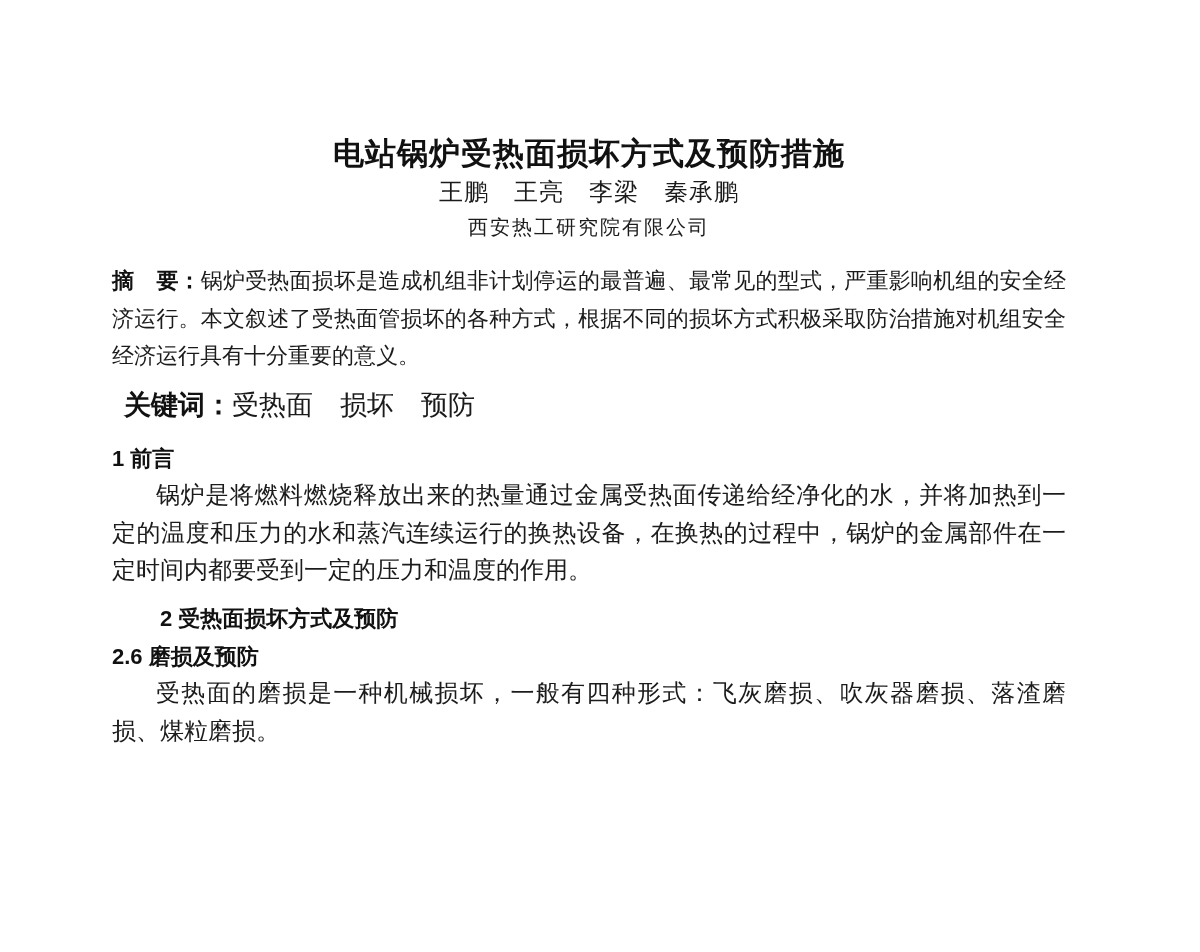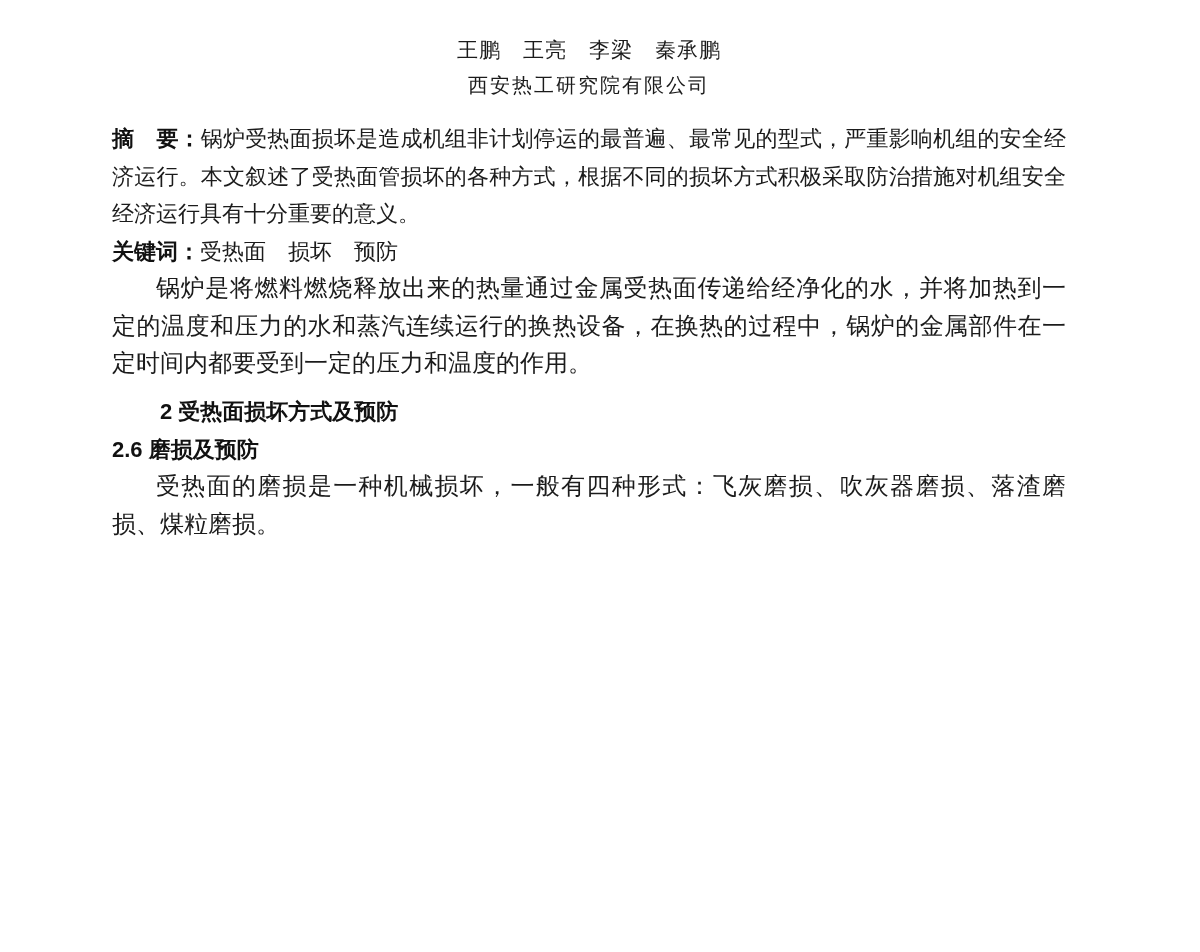--- a/index.html
+++ b/index.html
@@ -25,22 +25,21 @@
     margin: 132px 0 0 0;
     font-family: "Liberation Serif", "DejaVu Serif", serif;
     font-weight: bold;
     font-size: 31px;
     line-height: 44px;
     text-align: center;
     letter-spacing: 1px;
     color: #111111;
   }
   .authors {
-    margin-top: 34px;
-    font-size: 21px;
+    font-size: 24px;
     line-height: 32px;
     text-align: center;
     letter-spacing: 1px;
   }
   .affiliation {
     margin-top: 2px;
     font-size: 20px;
     line-height: 34px;
     text-align: center;
     letter-spacing: 2px;
@@ -50,22 +49,22 @@
     font-size: 22px;
     line-height: 37.5px;
     text-align: justify;
   }
   .inline-label {
     font-family: "Liberation Sans", "DejaVu Sans", sans-serif;
     font-weight: bold;
     color: #111111;
   }
   .keywords {
-    margin: 0;
-    font-size: 22px;
+    margin: 12px;
+    font-size: 27px;
     line-height: 37.5px;
   }
   h2.heading {
     font-family: "Liberation Sans", "DejaVu Sans", sans-serif;
     font-weight: bold;
     font-size: 22px;
     line-height: 37.5px;
     margin: 15.5px 0 0 0;
     color: #111111;
   }
@@ -77,29 +76,31 @@
     line-height: 37.5px;
     text-align: justify;
     text-indent: 44px;
   }
 </style>
 </head>
 <body>
 
 <div class="page">
 
+  <h1 class="title">电站锅炉受热面损坏方式及预防措施</h1>
 
   <div class="authors">王鹏　王亮　李梁　秦承鹏</div>
 
   <div class="affiliation">西安热工研究院有限公司</div>
 
   <p class="abstract"><span class="inline-label">摘　要：</span><span>锅炉受热面损坏是造成机组非计划停运的最普遍、最常见的型式，严重影响机组的安全经济运行。本文叙述了受热面管损坏的各种方式，根据不同的损坏方式积极采取防治措施对机组安全经济运行具有十分重要的意义。</span></p>
 
   <p class="keywords"><span class="inline-label">关键词：</span><span>受热面　损坏　预防</span></p>
 
+  <h2 class="heading heading-s1">1 前言</h2>
 
   <p class="body-para">锅炉是将燃料燃烧释放出来的热量通过金属受热面传递给经净化的水，并将加热到一定的温度和压力的水和蒸汽连续运行的换热设备，在换热的过程中，锅炉的金属部件在一定时间内都要受到一定的压力和温度的作用。</p>
 
 
   <h2 class="heading heading-s2">2 受热面损坏方式及预防</h2>
 
   <h2 class="heading heading-s21">2.6 磨损及预防</h2>
 
   <p class="body-para">受热面的磨损是一种机械损坏，一般有四种形式：飞灰磨损、吹灰器磨损、落渣磨损、煤粒磨损。</p>
 

